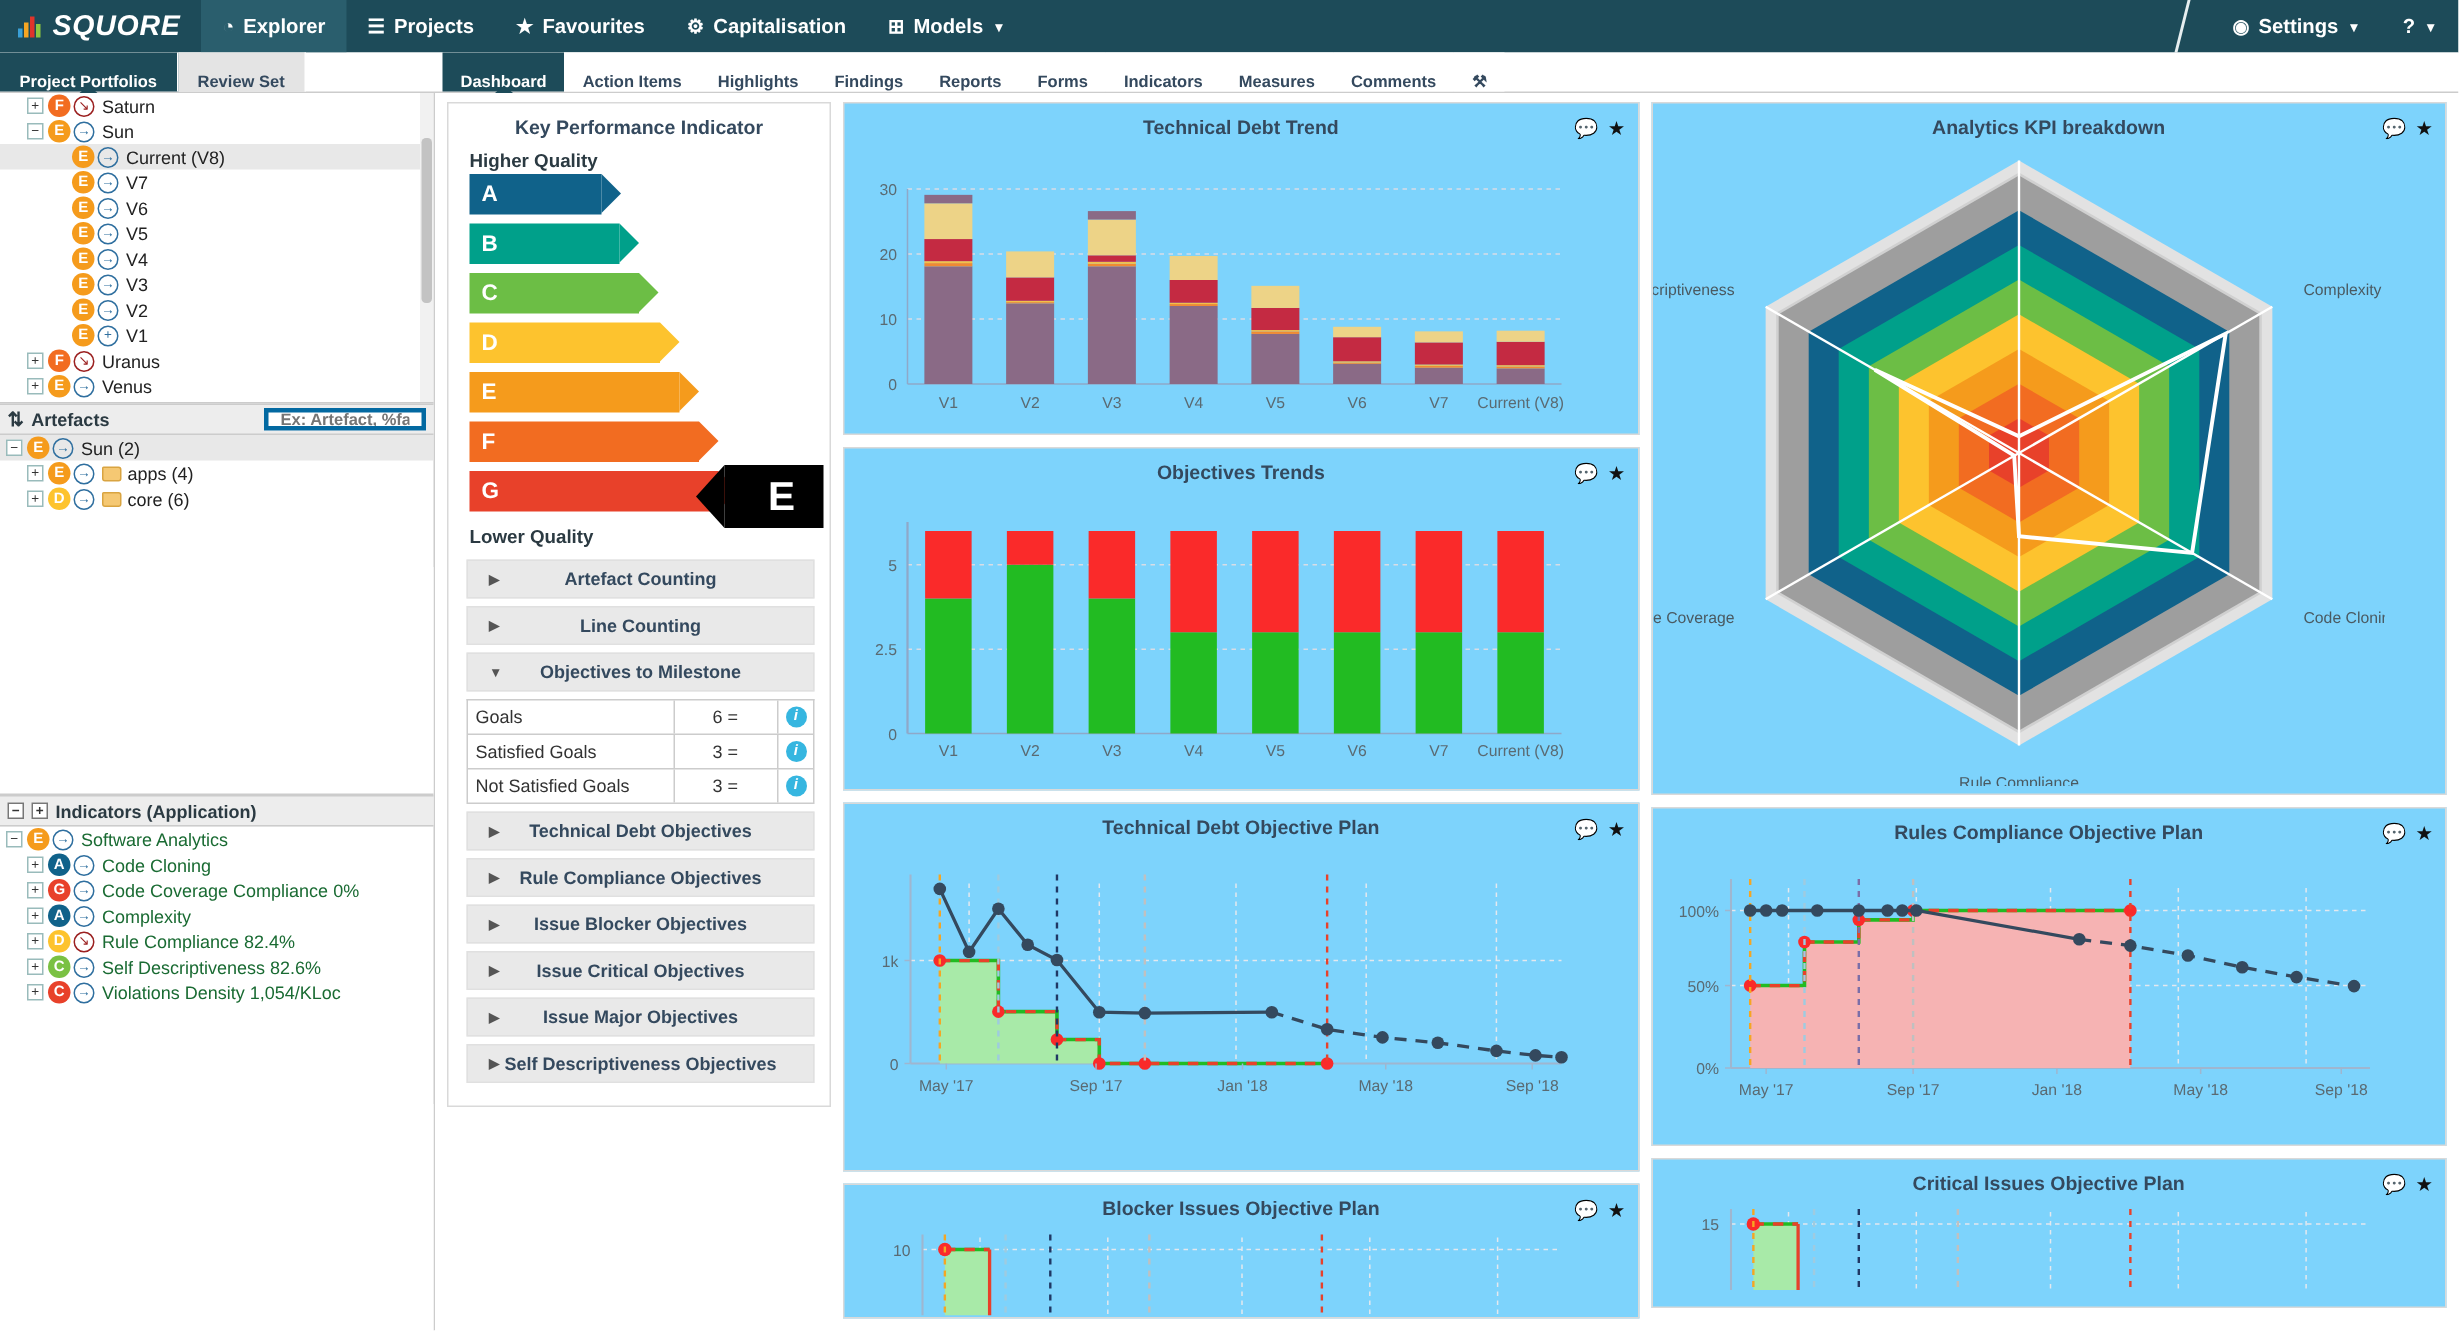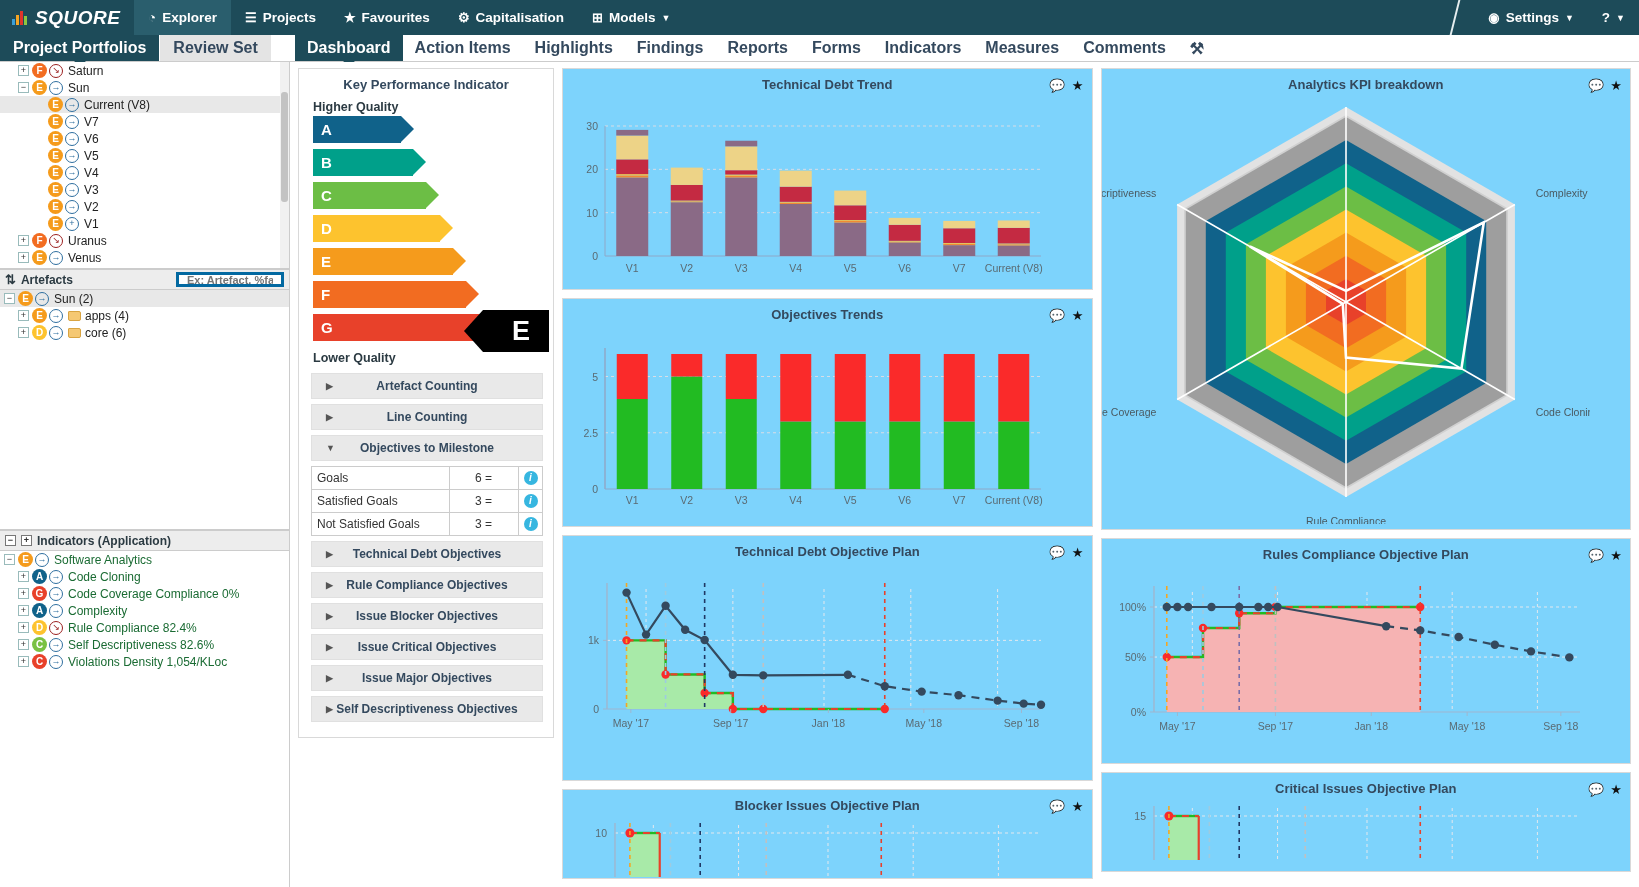--- a/index.html
+++ b/index.html
@@ -36,21 +36,21 @@
   .slash { color:#bcd; font-size:26px; font-weight:300; transform:skewX(-14deg);
            border-left:2px solid #e6eef0; height:35px; margin-right:18px; }
   .caret { font-size:9px; }
   .icn { font-size:13px; }
 
   
   .tabbar { height:27px; background:#fff; display:flex; align-items:stretch;
             border-bottom:1px solid #ccc; position:relative; }
   .lefttabs { display:flex; width:290px; flex:0 0 290px; }
   .tab {
-    font-size:16px; font-weight:bold; padding:0 13px; display:flex; align-items:center;
+    font-size:11px; font-weight:bold; padding:0 13px; display:flex; align-items:flex-end;
     cursor:pointer; color:#34495e; background:#e4e4e4; border-right:1px solid #fff;
   }
   .tab.active { background:#1d4b59; color:#fff; position:relative; }
   .tab.active::after{
     content:""; position:absolute; bottom:-1px; left:50%; transform:translateX(-50%);
     border-left:6px solid transparent; border-right:6px solid transparent;
     border-bottom:5px solid #1d4b59;
   }
   .righttabs { display:flex; margin-left:5px; }
   .righttabs .tab { background:#fff; border-right:none; padding:0 12px; }

